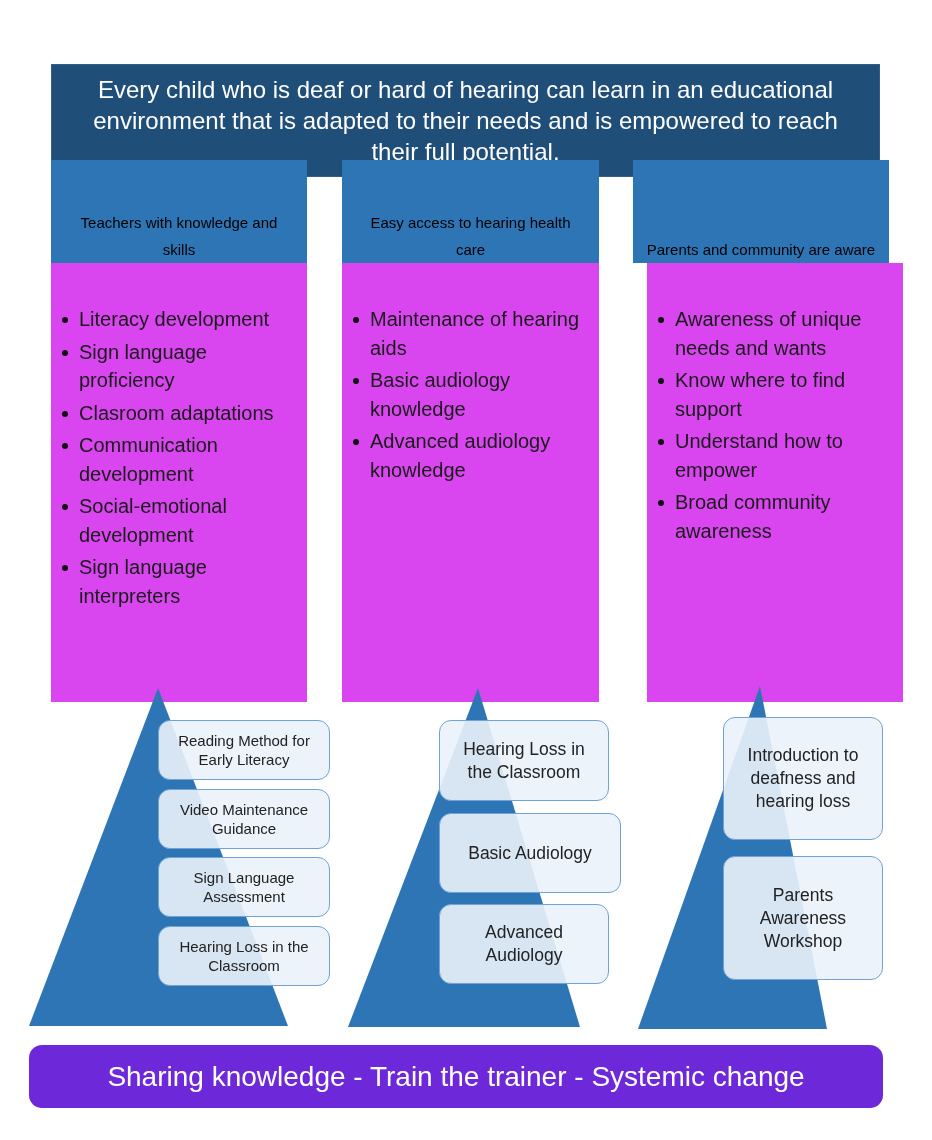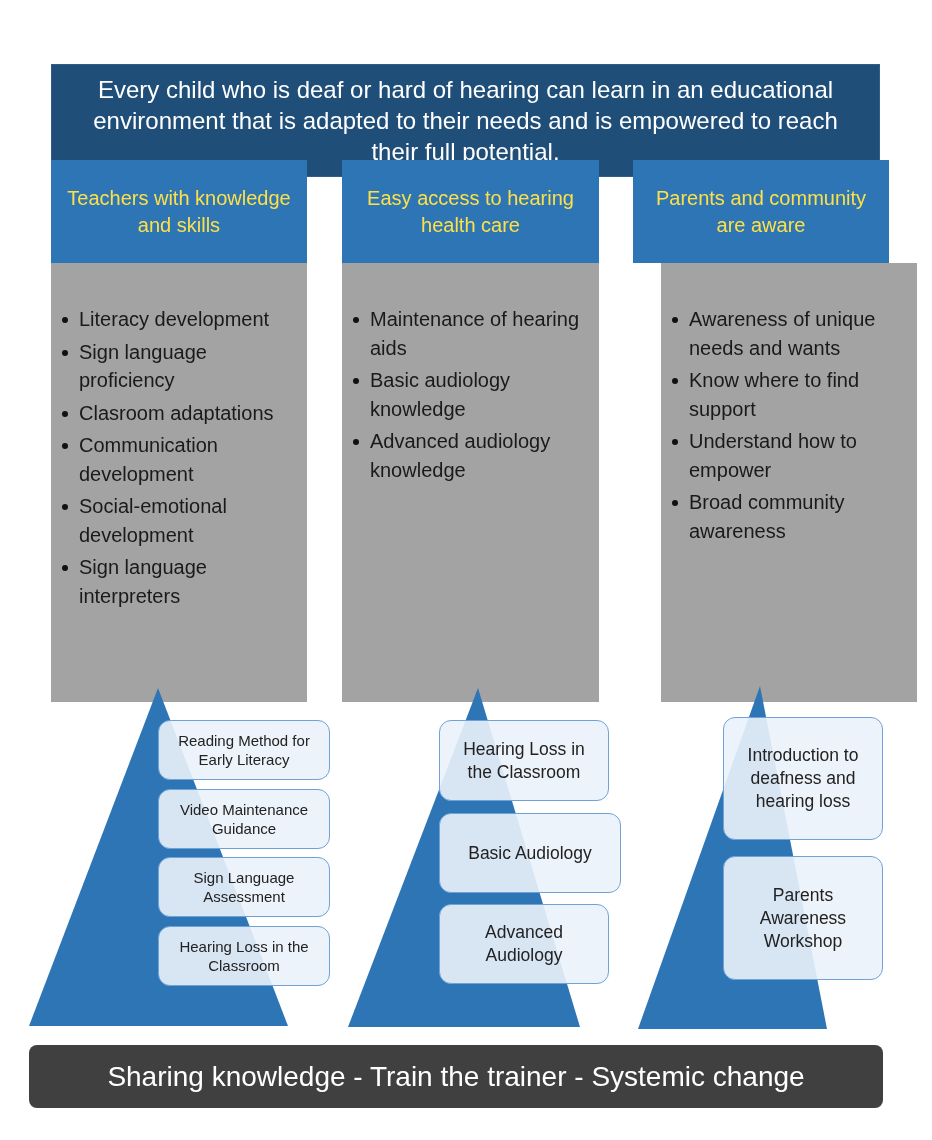--- a/index.html
+++ b/index.html
@@ -10,26 +10,26 @@
   #vision {
     left: 51px; top: 24px; width: 829px; height: 113px;
     background: #1F4E79; border: 1px solid #2E5E8C;
     color: #ffffff; font-size: 24px; line-height: 31px;
     display: flex; align-items: center; justify-content: center; text-align: center;
     padding: 0 40px;
     margin-top: 40px;
   }
 
   .col-head {
-    top: 160px; height: 103px; background: #2E75B6; color: #fde047;
-    font-size: 20px; line-height: 27px; text-align: center;
-    display: flex; align-items: center; justify-content: center; padding: 0 12px;
+    top: 160px; height: 103px; background: #2E75B6; color: #000000;
+    font-size: 15px; line-height: 27px; text-align: center;
+    display: flex; align-items: flex-end; justify-content: center; padding: 0 12px;
   }
   .col-body {
-    top: 263px; height: 439px; background: #a3a3a3;
+    top: 263px; height: 439px; background: #d946ef;
   }
   .col-list {
     position: absolute; left: 8px; right: 6px; margin: 0; padding: 0; list-style: none;
     color: #1a1a1a; font-size: 20px; line-height: 28.5px;
   }
   .col-list li { position: relative; padding-left: 20px; margin-bottom: 4px; }
   .col-list li::before {
     content: ""; position: absolute; left: 3px; top: 12px; width: 6px; height: 6px;
     border-radius: 50%; background: #111;
   }
@@ -41,21 +41,21 @@
     border: 1.5px solid #6FA3D8; border-radius: 12px;
     color: #222; text-align: center;
     display: flex; align-items: center; justify-content: center;
     padding: 0 6px;
   }
   .step-box.sm { font-size: 15px; line-height: 19px; }
   .step-box.md { font-size: 17.5px; line-height: 23px; }
 
   #footer {
     left: 29px; top: 1045px; width: 854px; height: 63px;
-    background: #404040; border-radius: 8px; color: #fff;
+    background: #6d28d9; border-radius: 13px; color: #fff;
     font-size: 28px; display: flex; align-items: center; justify-content: center;
   }
 </style>
 </head>
 <body>
 
 <div id="vision" class="abs">
   <span>Every child who is deaf or hard of hearing can learn in an educational environment that is adapted to their needs and is empowered to reach their full potential.</span>
 </div>
 
@@ -80,21 +80,21 @@
   <ul class="col-list" style="top:42px;">
     <li>Maintenance of hearing aids</li>
     <li>Basic audiology knowledge</li>
     <li>Advanced audiology knowledge</li>
   </ul>
 </div>
 
 <div class="abs col-head" style="left:633px;width:256px;">
   <span>Parents and community are aware</span>
 </div>
-<div class="abs col-body" style="left:661px;width:256px;padding-left:48px;">
+<div class="abs col-body" style="left:647px;width:256px;padding-left:48px;">
   <ul class="col-list" style="top:42px;">
     <li>Awareness of unique needs and wants</li>
     <li>Know where to find support</li>
     <li>Understand how to empower</li>
     <li>Broad community awareness</li>
   </ul>
 </div>
 
 <svg id="pyramids" width="932" height="1140">
   <polygon points="158,688 29,1026 288,1026" fill="#2E75B6"></polygon>

